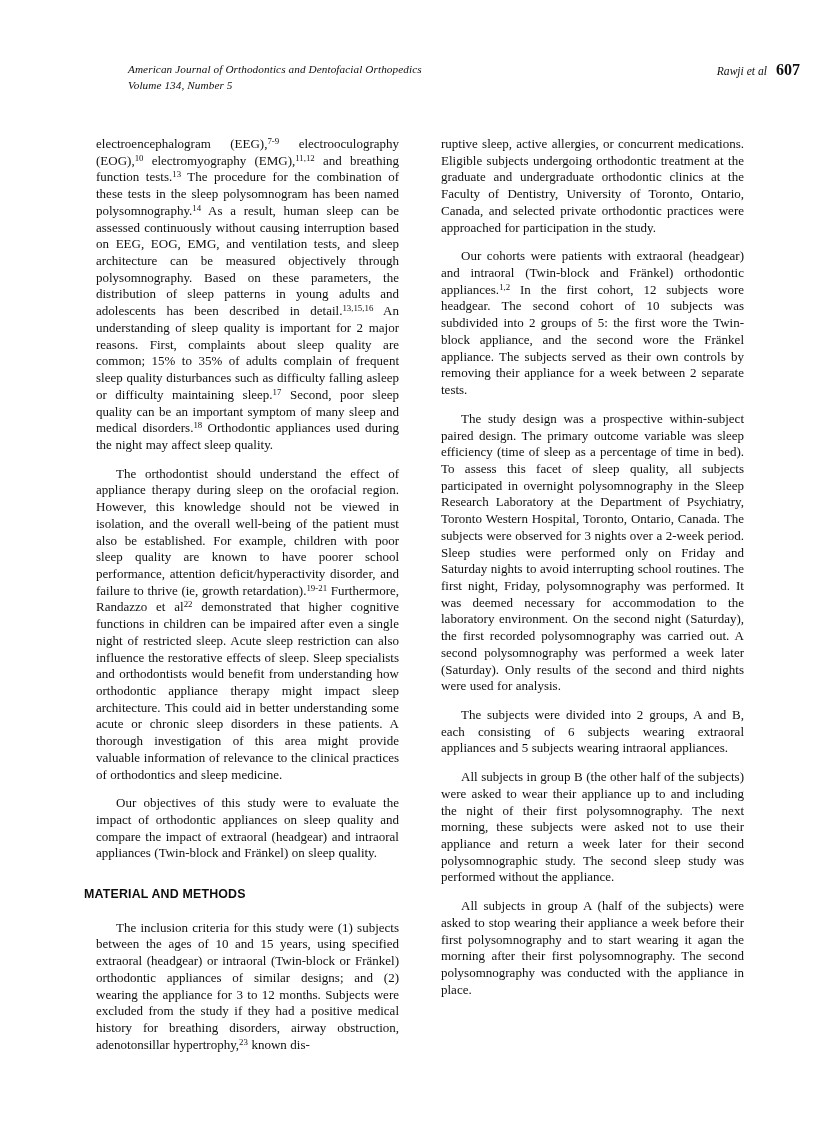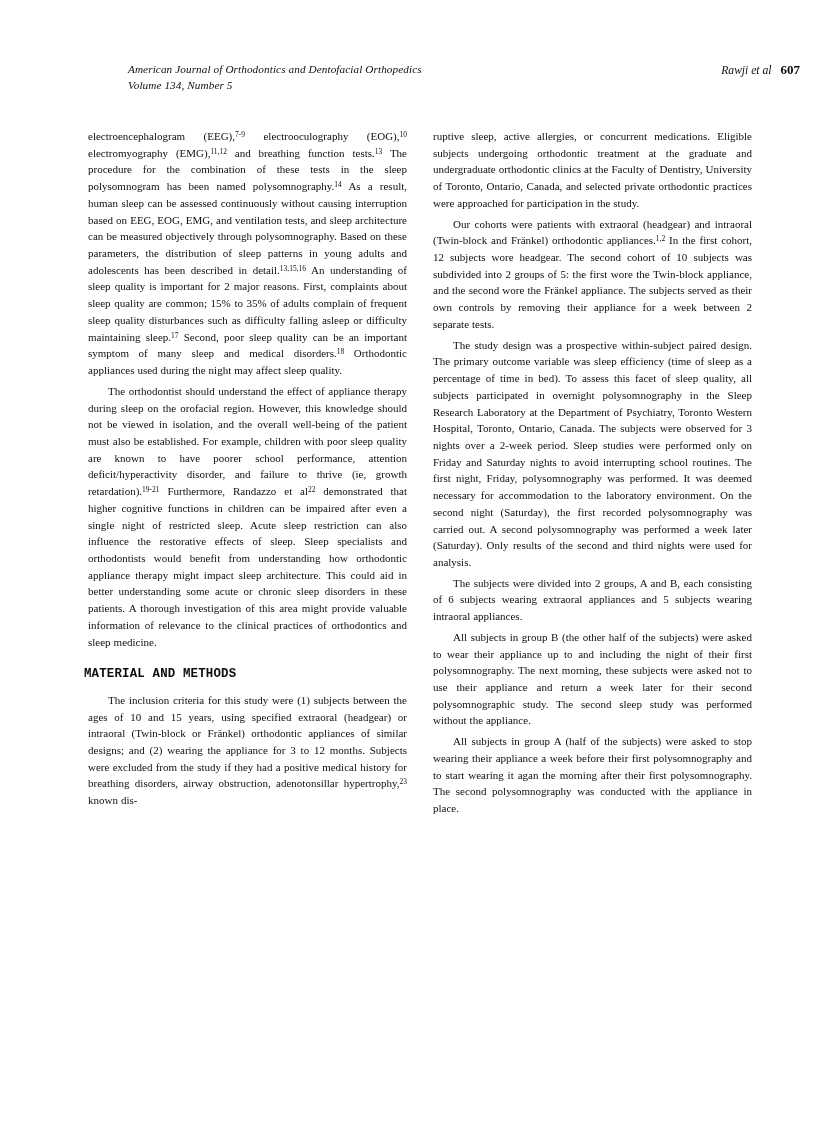--- a/index.html
+++ b/index.html
@@ -49,61 +49,61 @@
     line-height: 15.5px;
   }
   .rh-authors {
     font-style: italic;
     text-align: center;
   }
   .rh-page {
     font-weight: bold;
     font-style: normal;
     margin-left: 9px;
-    font-size: 13px;
+    font-size: 16px;
   }
 
   
   .columns {
     position: absolute;
     left: 84px;
     top: 124px;
     width: 672px;
     display: flex;
     gap: 18px;
   }
   .col {
     width: 327px;
     flex: 0 0 327px;
   }
 
   p.para {
-    margin: 4px;
+    margin: 12px;
     text-align: justify;
     text-justify: inter-word;
-    font-size: 11px;
+    font-size: 13px;
     line-height: 16.72px;
     text-indent: 20px;
     hyphens: none;
     word-spacing: 0.02em;
   }
   p.para.noindent {
     text-indent: 0;
   }
   sup {
     font-size: 0.68em;
     vertical-align: 0.42em;
     line-height: 0;
   }
 
   h2.section-head {
     margin: 0;
     padding-top: 12.5px;
     padding-bottom: 7px;
-    font-family: Liberation Mono, monospace;
+    font-family: Liberation Sans, sans-serif;
     font-size: 12.4px;
     font-weight: bold;
     letter-spacing: 0.18px;
     text-align: left;
     color: #0d0d0d;
   }
 </style>
 </head>
 <body>
 
@@ -118,20 +118,21 @@
       <span class="rh-authors">Rawji et al</span><span class="rh-page">607</span>
     </div>
   </div>
 
   <div class="columns">
 
     <div class="col">
       <div>
           <p class="para noindent">electroencephalogram (EEG),<sup>7-9</sup> electrooculography (EOG),<sup>10</sup> electromyography (EMG),<sup>11,12</sup> and breathing function tests.<sup>13</sup> The procedure for the combination of these tests in the sleep polysomnogram has been named polysomnography.<sup>14</sup> As a result, human sleep can be assessed continuously without causing interruption based on EEG, EOG, EMG, and ventilation tests, and sleep architecture can be measured objectively through polysomnography. Based on these parameters, the distribution of sleep patterns in young adults and adolescents has been described in detail.<sup>13,15,16</sup> An understanding of sleep quality is important for 2 major reasons. First, complaints about sleep quality are common; 15% to 35% of adults complain of frequent sleep quality disturbances such as difficulty falling asleep or difficulty maintaining sleep.<sup>17</sup> Second, poor sleep quality can be an important symptom of many sleep and medical disorders.<sup>18</sup> Orthodontic appliances used during the night may affect sleep quality.</p>
           <p class="para">The orthodontist should understand the effect of appliance therapy during sleep on the orofacial region. However, this knowledge should not be viewed in isolation, and the overall well-being of the patient must also be established. For example, children with poor sleep quality are known to have poorer school performance, attention deficit/hyperactivity disorder, and failure to thrive (ie, growth retardation).<sup>19-21</sup> Furthermore, Randazzo et al<sup>22</sup> demonstrated that higher cognitive functions in children can be impaired after even a single night of restricted sleep. Acute sleep restriction can also influence the restorative effects of sleep. Sleep specialists and orthodontists would benefit from understanding how orthodontic appliance therapy might impact sleep architecture. This could aid in better understanding some acute or chronic sleep disorders in these patients. A thorough investigation of this area might provide valuable information of relevance to the clinical practices of orthodontics and sleep medicine.</p>
+          <p class="para">Our objectives of this study were to evaluate the impact of orthodontic appliances on sleep quality and compare the impact of extraoral (headgear) and intraoral appliances (Twin-block and Fränkel) on sleep quality.</p>
         </div>
       <h2 class="section-head">MATERIAL AND METHODS</h2>
       <div>
           <p class="para">The inclusion criteria for this study were (1) subjects between the ages of 10 and 15 years, using specified extraoral (headgear) or intraoral (Twin-block or Fränkel) orthodontic appliances of similar designs; and (2) wearing the appliance for 3 to 12 months. Subjects were excluded from the study if they had a positive medical history for breathing disorders, airway obstruction, adenotonsillar hypertrophy,<sup>23</sup> known dis-</p>
         </div>
     </div>
 
     <div class="col">
       <div>
           <p class="para noindent">ruptive sleep, active allergies, or concurrent medications. Eligible subjects undergoing orthodontic treatment at the graduate and undergraduate orthodontic clinics at the Faculty of Dentistry, University of Toronto, Ontario, Canada, and selected private orthodontic practices were approached for participation in the study.</p>

